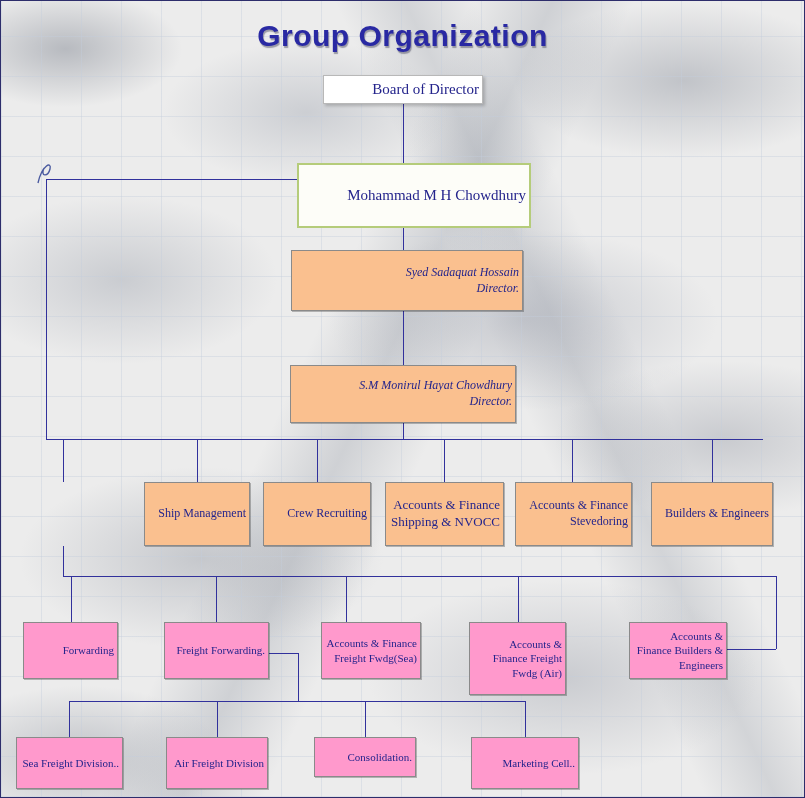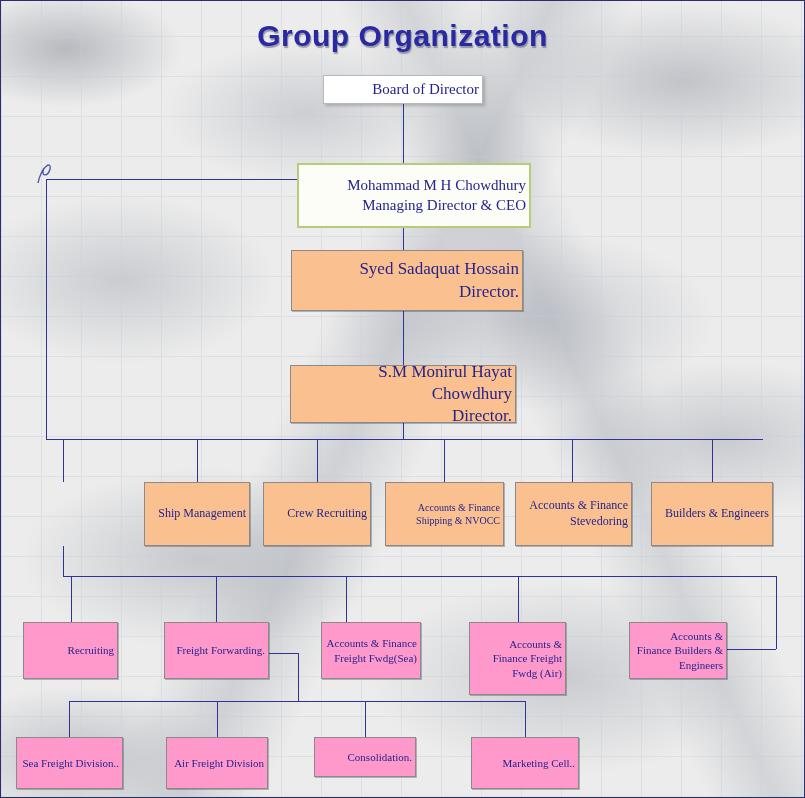--- a/index.html
+++ b/index.html
@@ -53,21 +53,21 @@
   .ceo{
     background:#fdfdf8;
     border:2px solid var(--ceo-border,#b5cc7a);
     font-size:15px;
   }
   .orange{
     background:var(--orange-fill,#FAC08F);
     border:1px solid #8a8a8a;
     box-shadow:1px 1px 0 rgba(0,0,0,0.25);
   }
-  .big{font-size:17px;}
+  .big{font-size:12px;font-style:italic;}
   .mid{font-size:12px;}
   .pink{
     background:var(--pink-fill,#FF99CC);
     border:1px solid #8a8a8a;
     box-shadow:1px 1px 0 rgba(0,0,0,0.25);
     font-size:11px;
   }
   .line{position:absolute;background:var(--connector,#31319C);}
   .h{height:1px;}
   .v{width:1px;}
@@ -113,21 +113,20 @@
     <path d="M 3 24 C 7 6 17 2 15 10 C 13 18 5 18 9 9" fill="none" stroke="#4a5aa0" stroke-width="1.4"></path>
   </svg>
 
   <div class="node white" style="left:322px;top:74px;width:160px;height:29px">
     <span class="lbl">Board of Director</span>
   </div>
 
   <div class="node ceo" style="left:296px;top:162px;width:234px;height:65px">
     <span class="lbl">
       <span style="display:block">Mohammad M H Chowdhury</span>
-      <span style="display:block">Managing Director &amp; CEO</span>
     </span>
   </div>
 
   <div class="node orange big" style="left:290px;top:249px;width:232px;height:61px">
     <span class="lbl">
       <span style="display:block">Syed Sadaquat Hossain</span>
       <span style="display:block">Director.</span>
     </span>
   </div>
 
@@ -137,32 +136,32 @@
       <span style="display:block">Director.</span>
     </span>
   </div>
 
   <div class="node orange mid" style="left:143px;top:481px;width:106px;height:64px">
     <span class="lbl">Ship Management</span>
   </div>
   <div class="node orange mid" style="left:262px;top:481px;width:108px;height:64px">
     <span class="lbl">Crew Recruiting</span>
   </div>
-  <div class="node orange" style="left:384px;top:481px;width:119px;height:64px;font-size:10px">
+  <div class="node orange" style="left:384px;top:481px;width:119px;height:64px;font-size:13px">
     <span class="lbl">Accounts &amp; Finance Shipping &amp; NVOCC</span>
   </div>
   <div class="node orange mid" style="left:514px;top:481px;width:117px;height:64px">
     <span class="lbl">Accounts &amp; Finance Stevedoring</span>
   </div>
   <div class="node orange mid" style="left:650px;top:481px;width:122px;height:64px">
     <span class="lbl">Builders &amp; Engineers</span>
   </div>
 
   <div class="node pink" style="left:22px;top:621px;width:95px;height:57px">
-    <span class="lbl">Recruiting</span>
+    <span class="lbl">Forwarding</span>
   </div>
   <div class="node pink" style="left:163px;top:621px;width:105px;height:57px">
     <span class="lbl">Freight Forwarding.</span>
   </div>
   <div class="node pink" style="left:320px;top:621px;width:100px;height:57px">
     <span class="lbl">Accounts &amp; Finance Freight Fwdg(Sea)</span>
   </div>
   <div class="node pink" style="left:468px;top:621px;width:97px;height:73px">
     <span class="lbl">Accounts &amp; Finance Freight Fwdg (Air)</span>
   </div>

